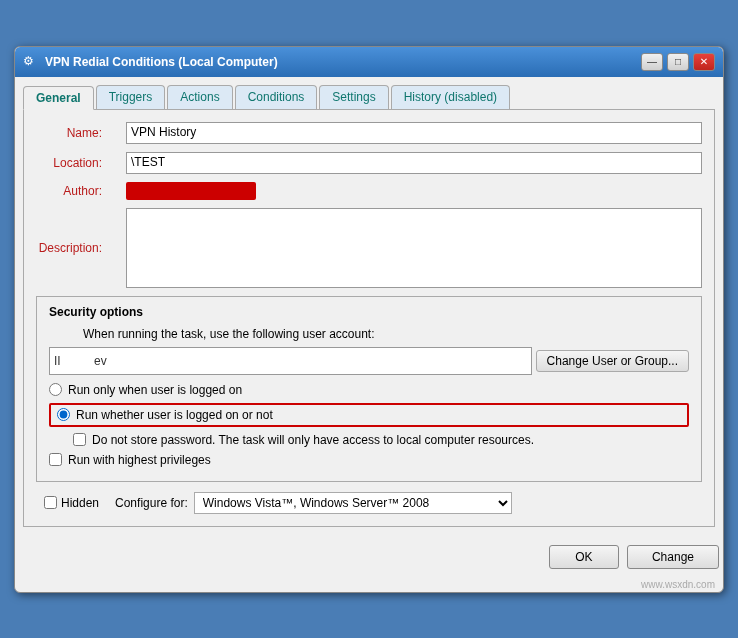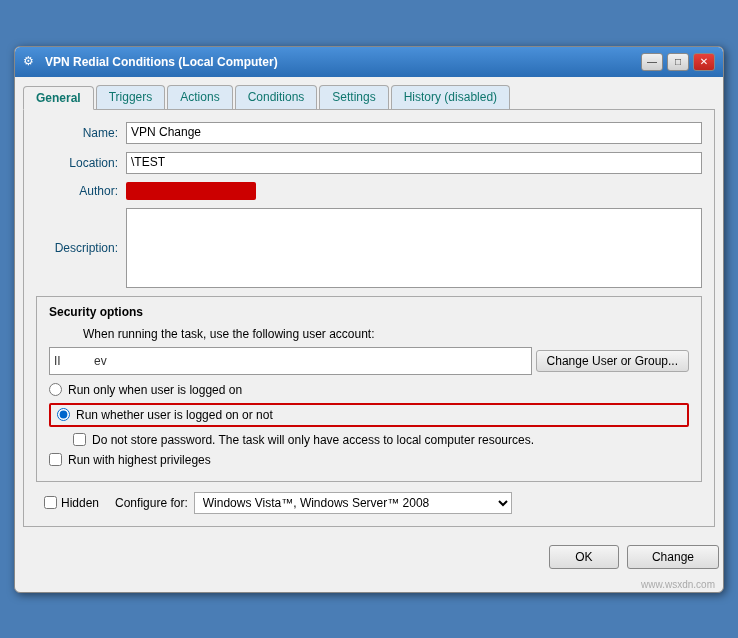--- a/index.html
+++ b/index.html
@@ -98,22 +98,22 @@
       background: #f0f0f0;
     }
     .field-row {
       display: flex;
       align-items: center;
       margin-bottom: 8px;
     }
     .field-label {
       width: 90px;
       text-align: right;
-      padding-right: 8px;
-      color: #0c4a6e;
+      padding-right: 24px;
+      color: #b91c1c;
       font-size: 12px;
       flex-shrink: 0;
     }
     .field-value {
       flex: 1;
       background: white;
       border: 1px solid #999;
       padding: 2px 4px;
       font-size: 12px;
       min-height: 22px;
@@ -281,21 +281,21 @@
       <div class="tab">Actions</div>
       <div class="tab">Conditions</div>
       <div class="tab">Settings</div>
       <div class="tab">History (disabled)</div>
     </div>
 
     <div class="tab-content">
 
       <div class="field-row">
         <span class="field-label">Name:</span>
-        <div class="field-value">VPN Change</div>
+        <div class="field-value">VPN History</div>
       </div>
 
       <div class="field-row">
         <span class="field-label">Location:</span>
         <div class="field-value">\TEST</div>
       </div>
 
       <div class="field-row">
         <span class="field-label">Author:</span>
         <div class="author-redacted"></div>

